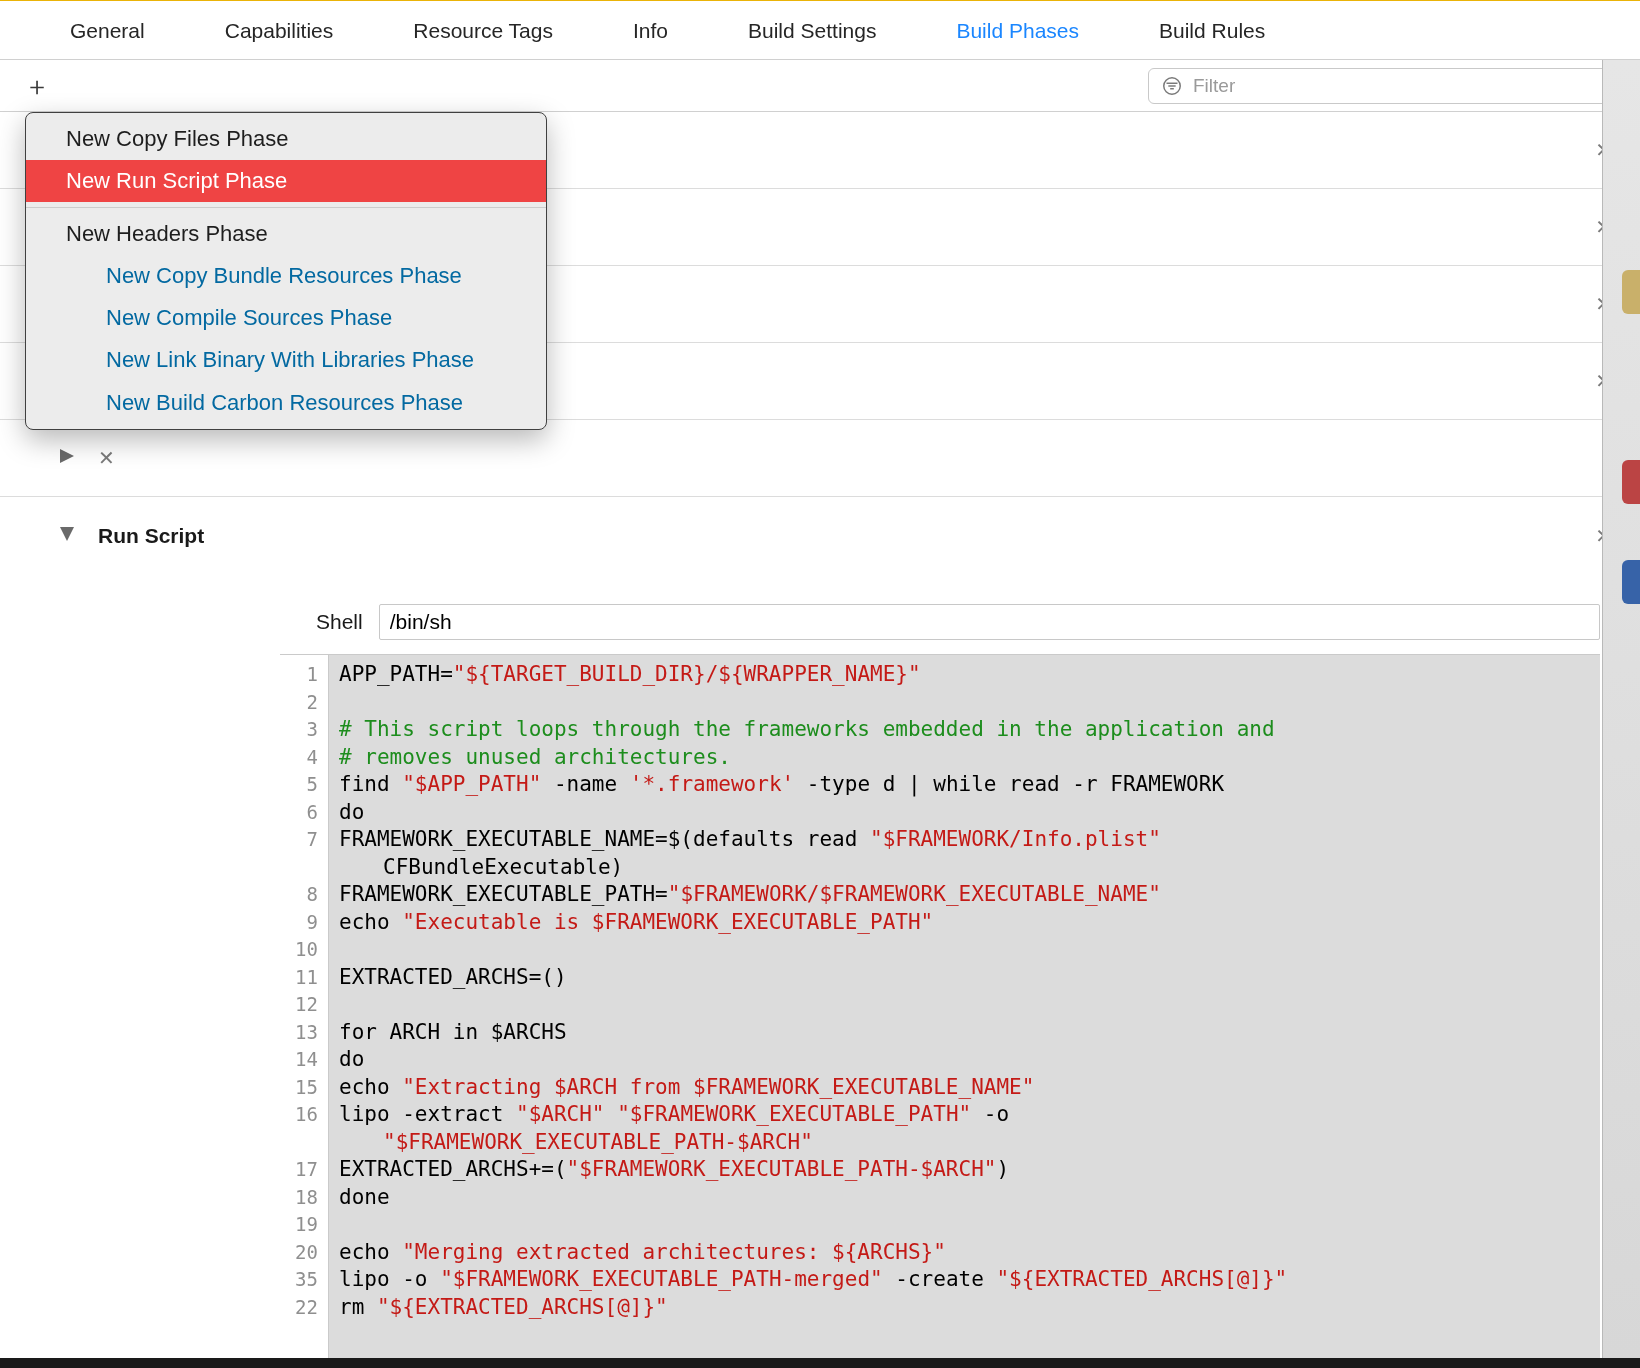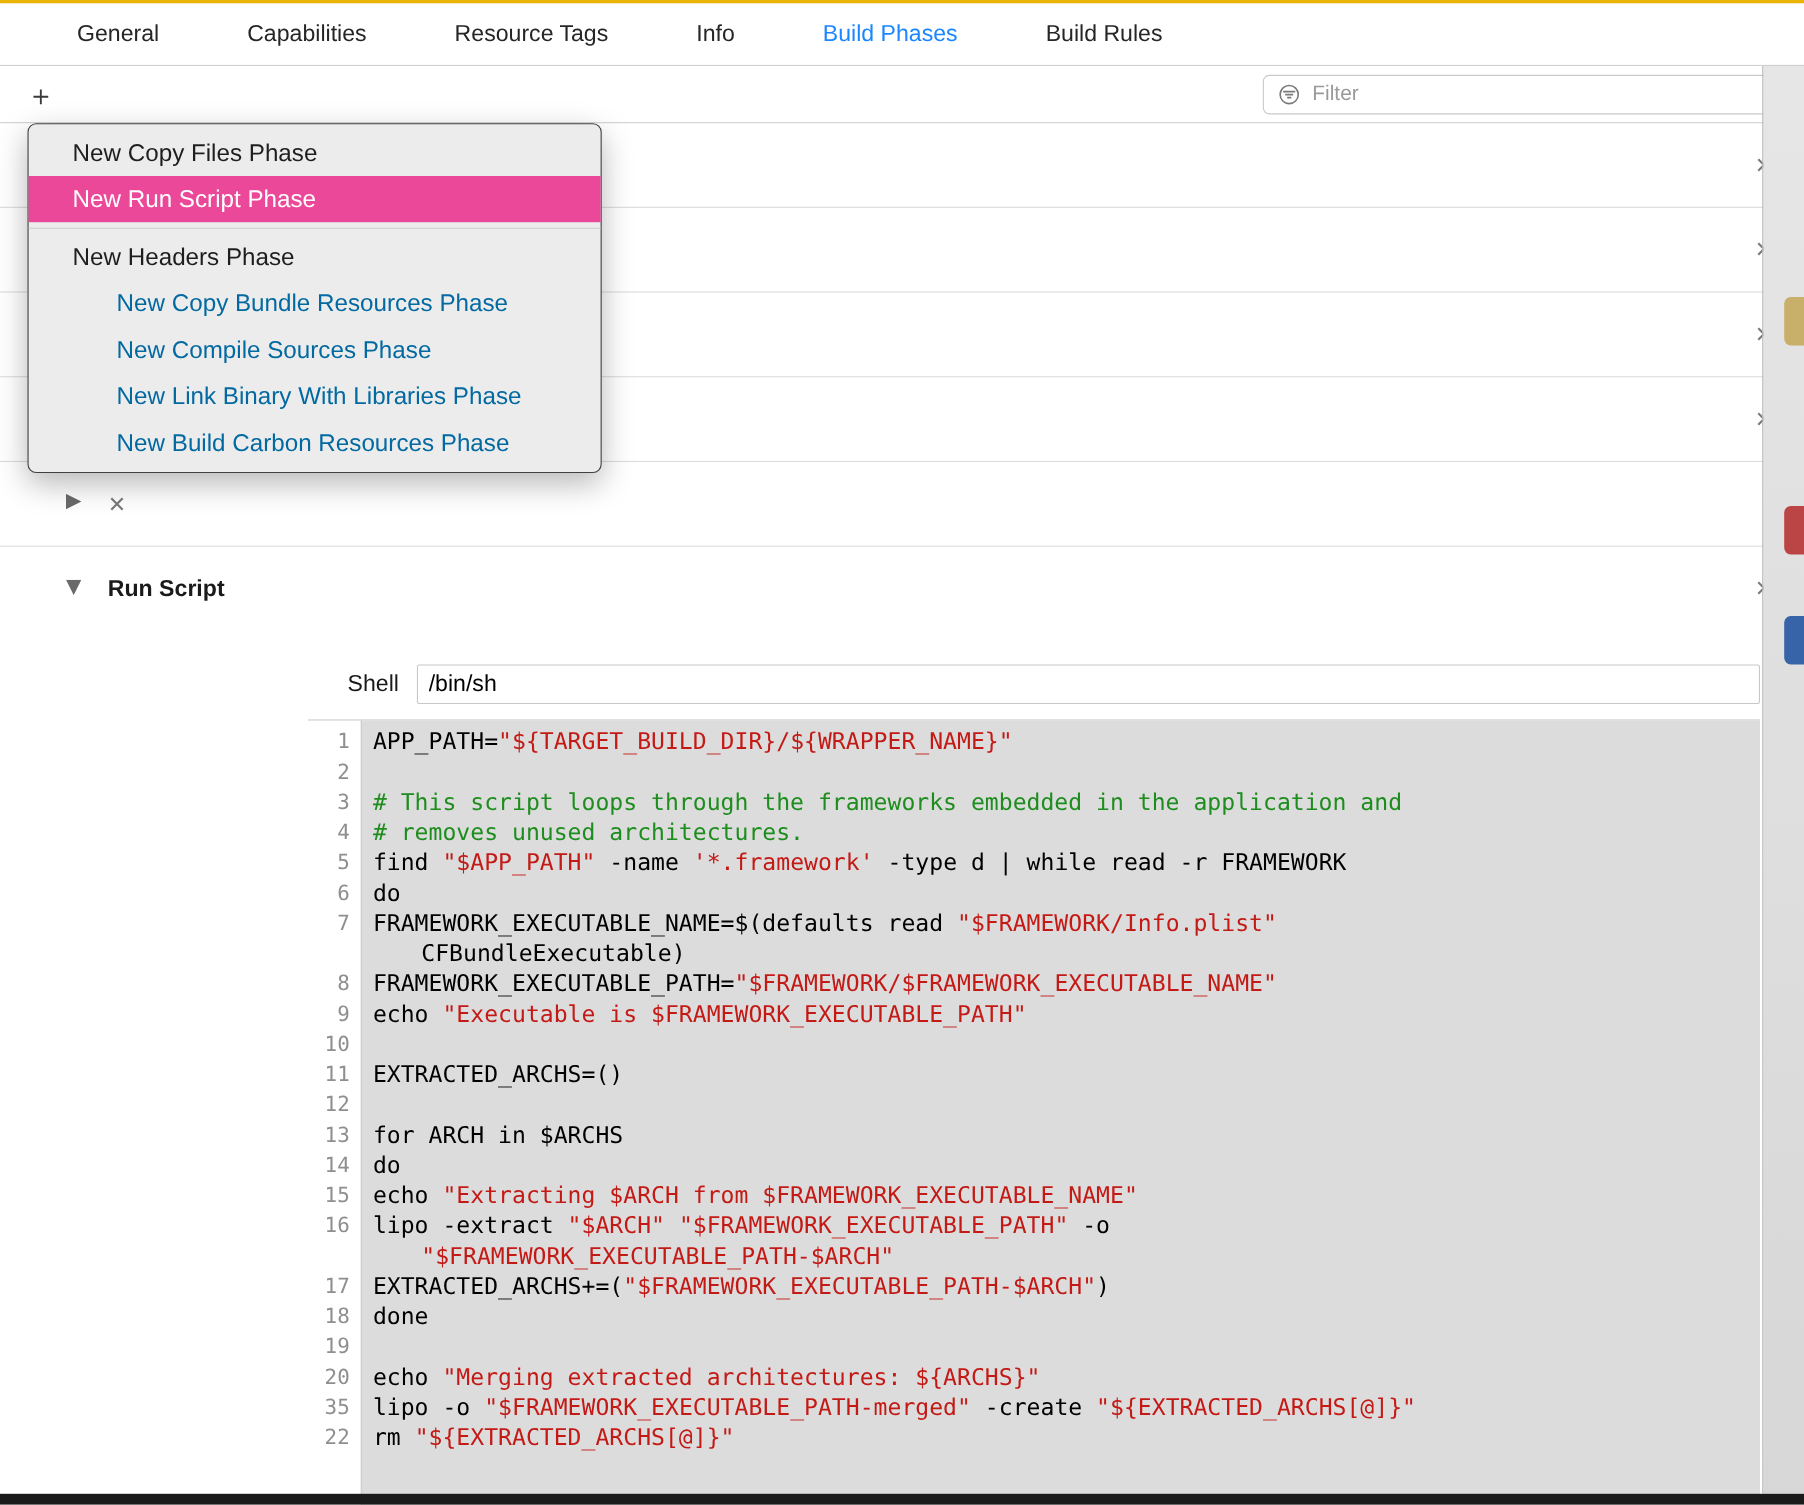--- a/index.html
+++ b/index.html
@@ -8,23 +8,23 @@
       font-size: 17px;
       background: #fff;
       width: 1640px;
       height: 1368px;
       overflow: hidden;
       position: relative;
     }
 
     .tab-bar {
       display: flex;
-      align-items: center;
+      align-items: flex-start;
       height: 60px;
-      border-top: 3px solid #eab308;
+      border-top: 1px solid #eab308;
       border-bottom: 1px solid #d0d0d0;
       padding: 0 30px;
       gap: 0;
     }
     .tab {
       padding: 0 40px;
       font-size: 21px;
       color: #262626;
       line-height: 60px;
       cursor: default;
@@ -87,21 +87,21 @@
       padding: 5px 0;
       z-index: 100;
     }
     .pop-item {
       font-size: 22px;
       padding: 4px 40px;
       color: #1e1e1e;
       line-height: 1.55;
     }
     .pop-item.selected {
-      background: #ec4899;
+      background: #ef4444;
       color: #fff;
     }
     .pop-item.disabled { color: #0369a1; margin-left: 40px; }
     .pop-sep {
       height: 1px;
       background: #cccccc;
       margin: 5px 0;
     }
 
     
@@ -226,20 +226,21 @@
     }
   </style>
 </head>
 <body>
 
 <div class="tab-bar">
   <div class="tab">General</div>
   <div class="tab">Capabilities</div>
   <div class="tab">Resource Tags</div>
   <div class="tab">Info</div>
+  <div class="tab">Build Settings</div>
   <div class="tab active">Build Phases</div>
   <div class="tab">Build Rules</div>
 </div>
 
 <div class="toolbar">
   <div class="plus-btn">
     <span>＋</span>
   </div>
   <div class="spacer"></div>
   <div class="filter-box">

